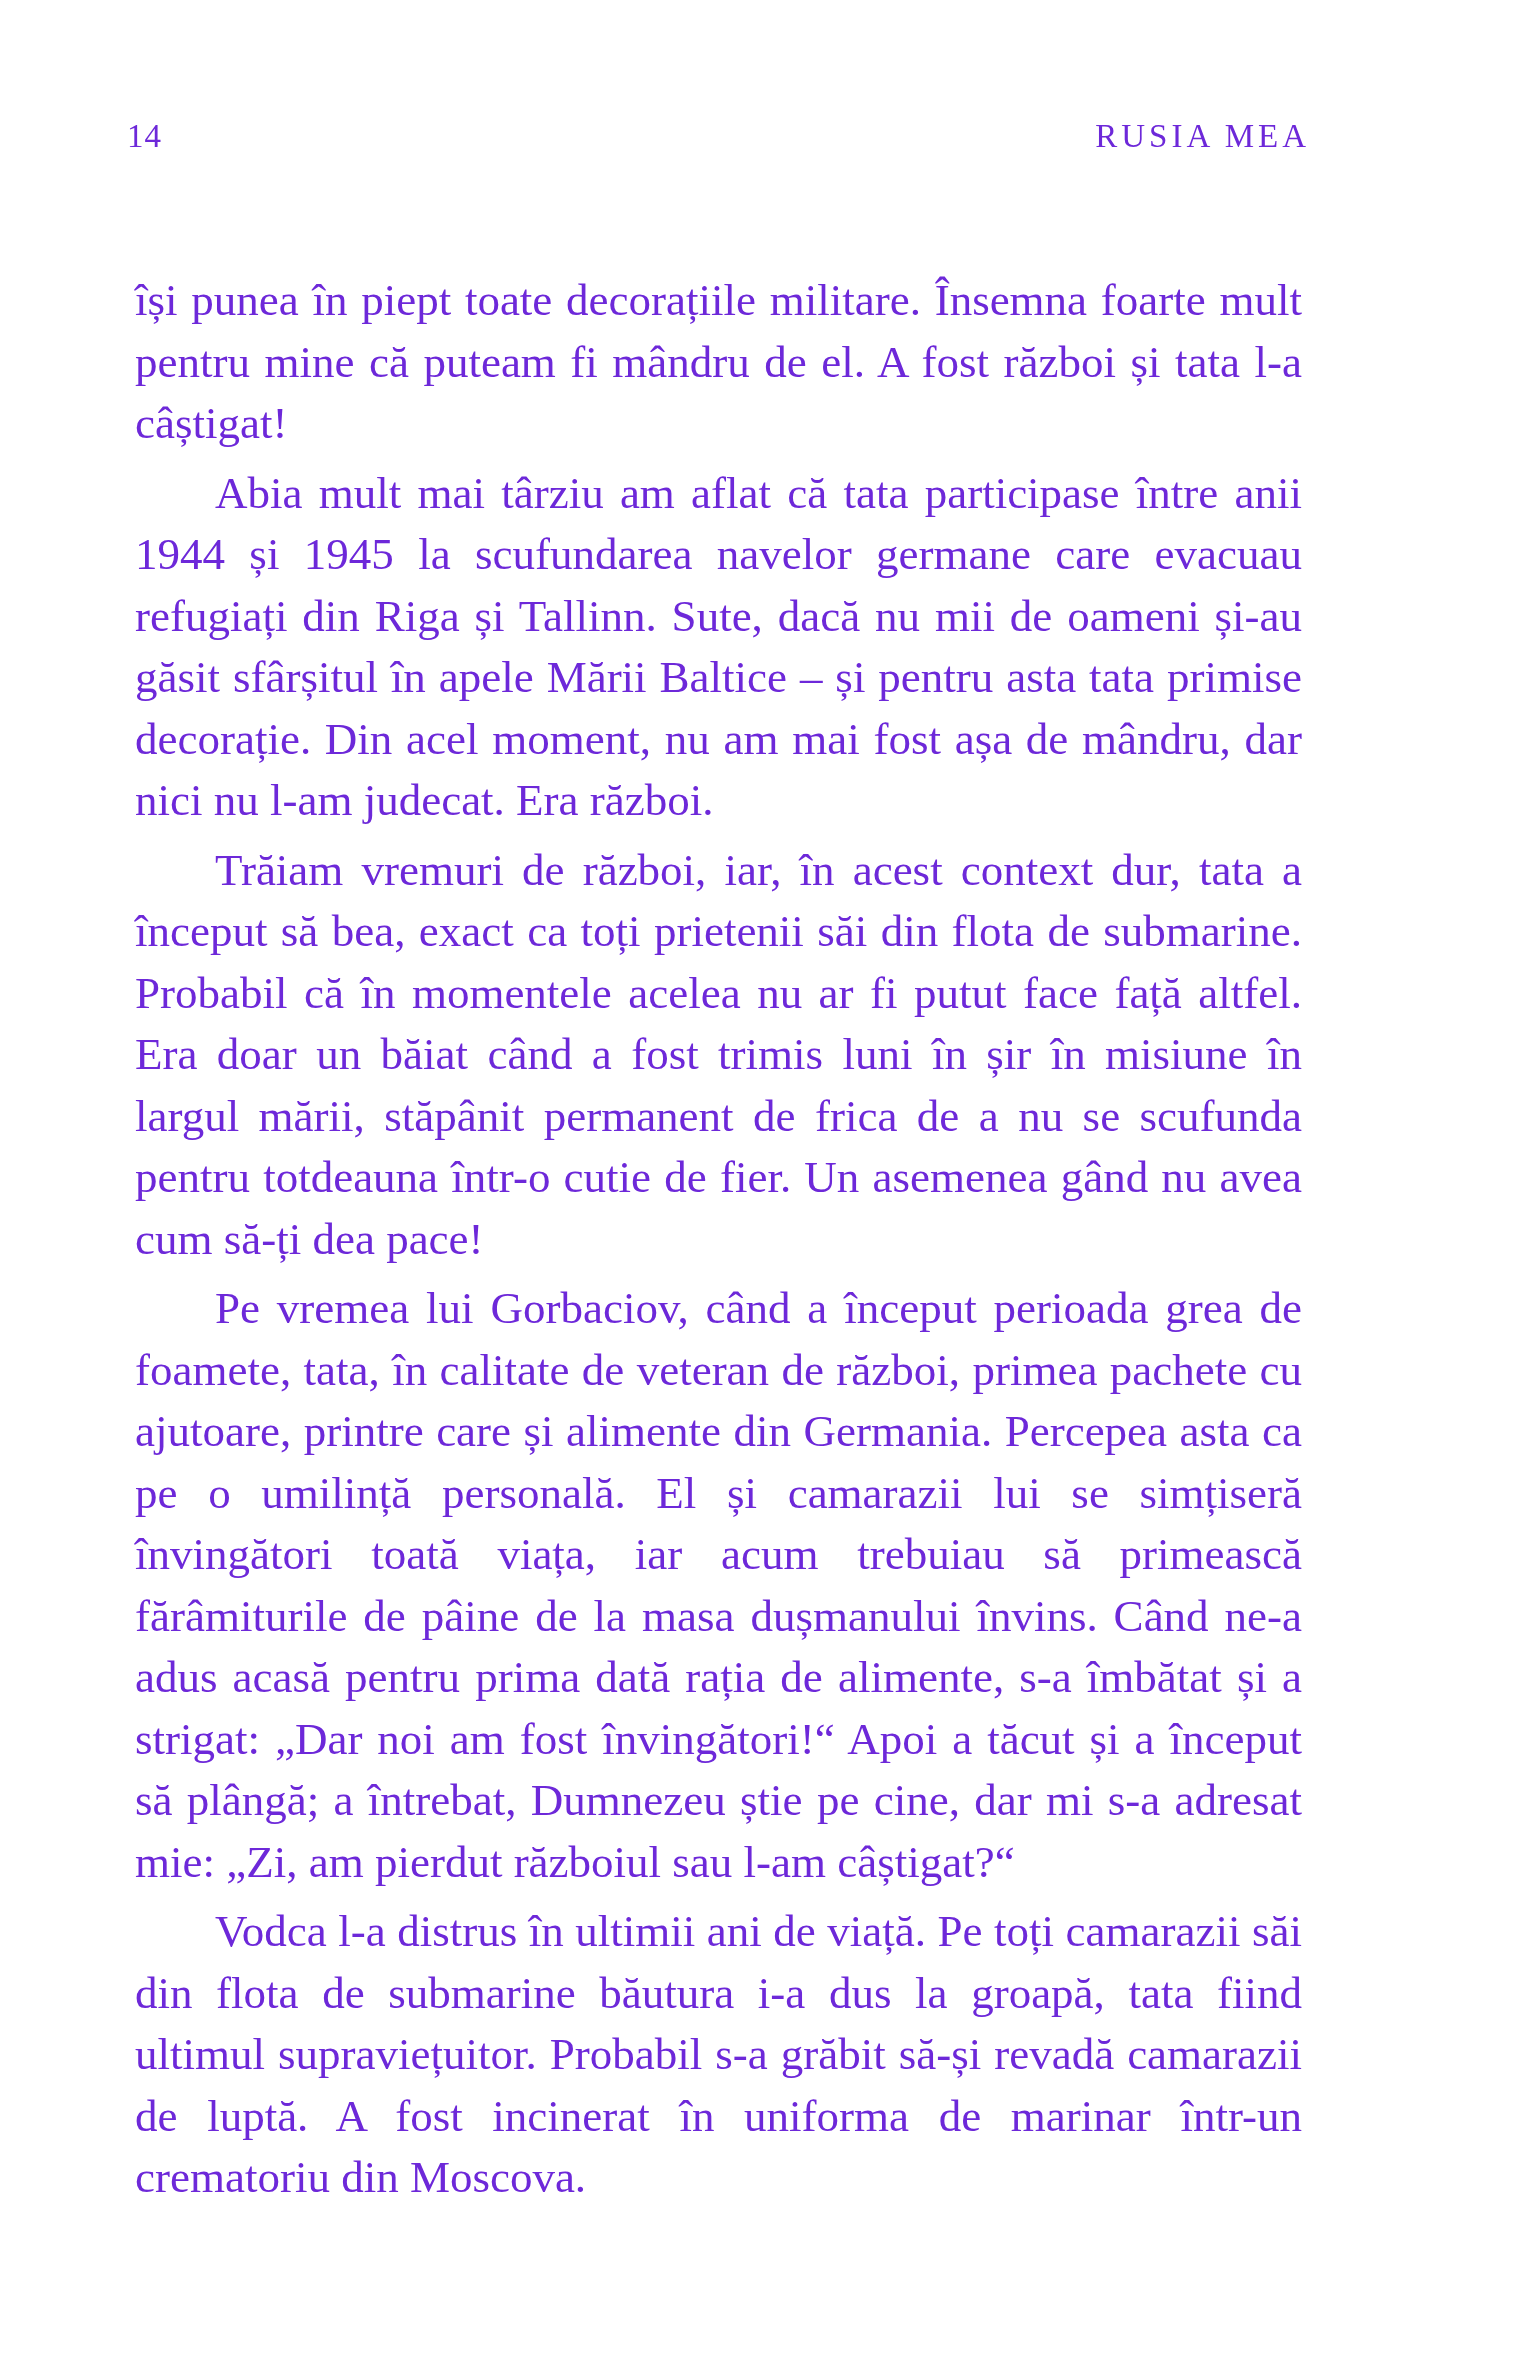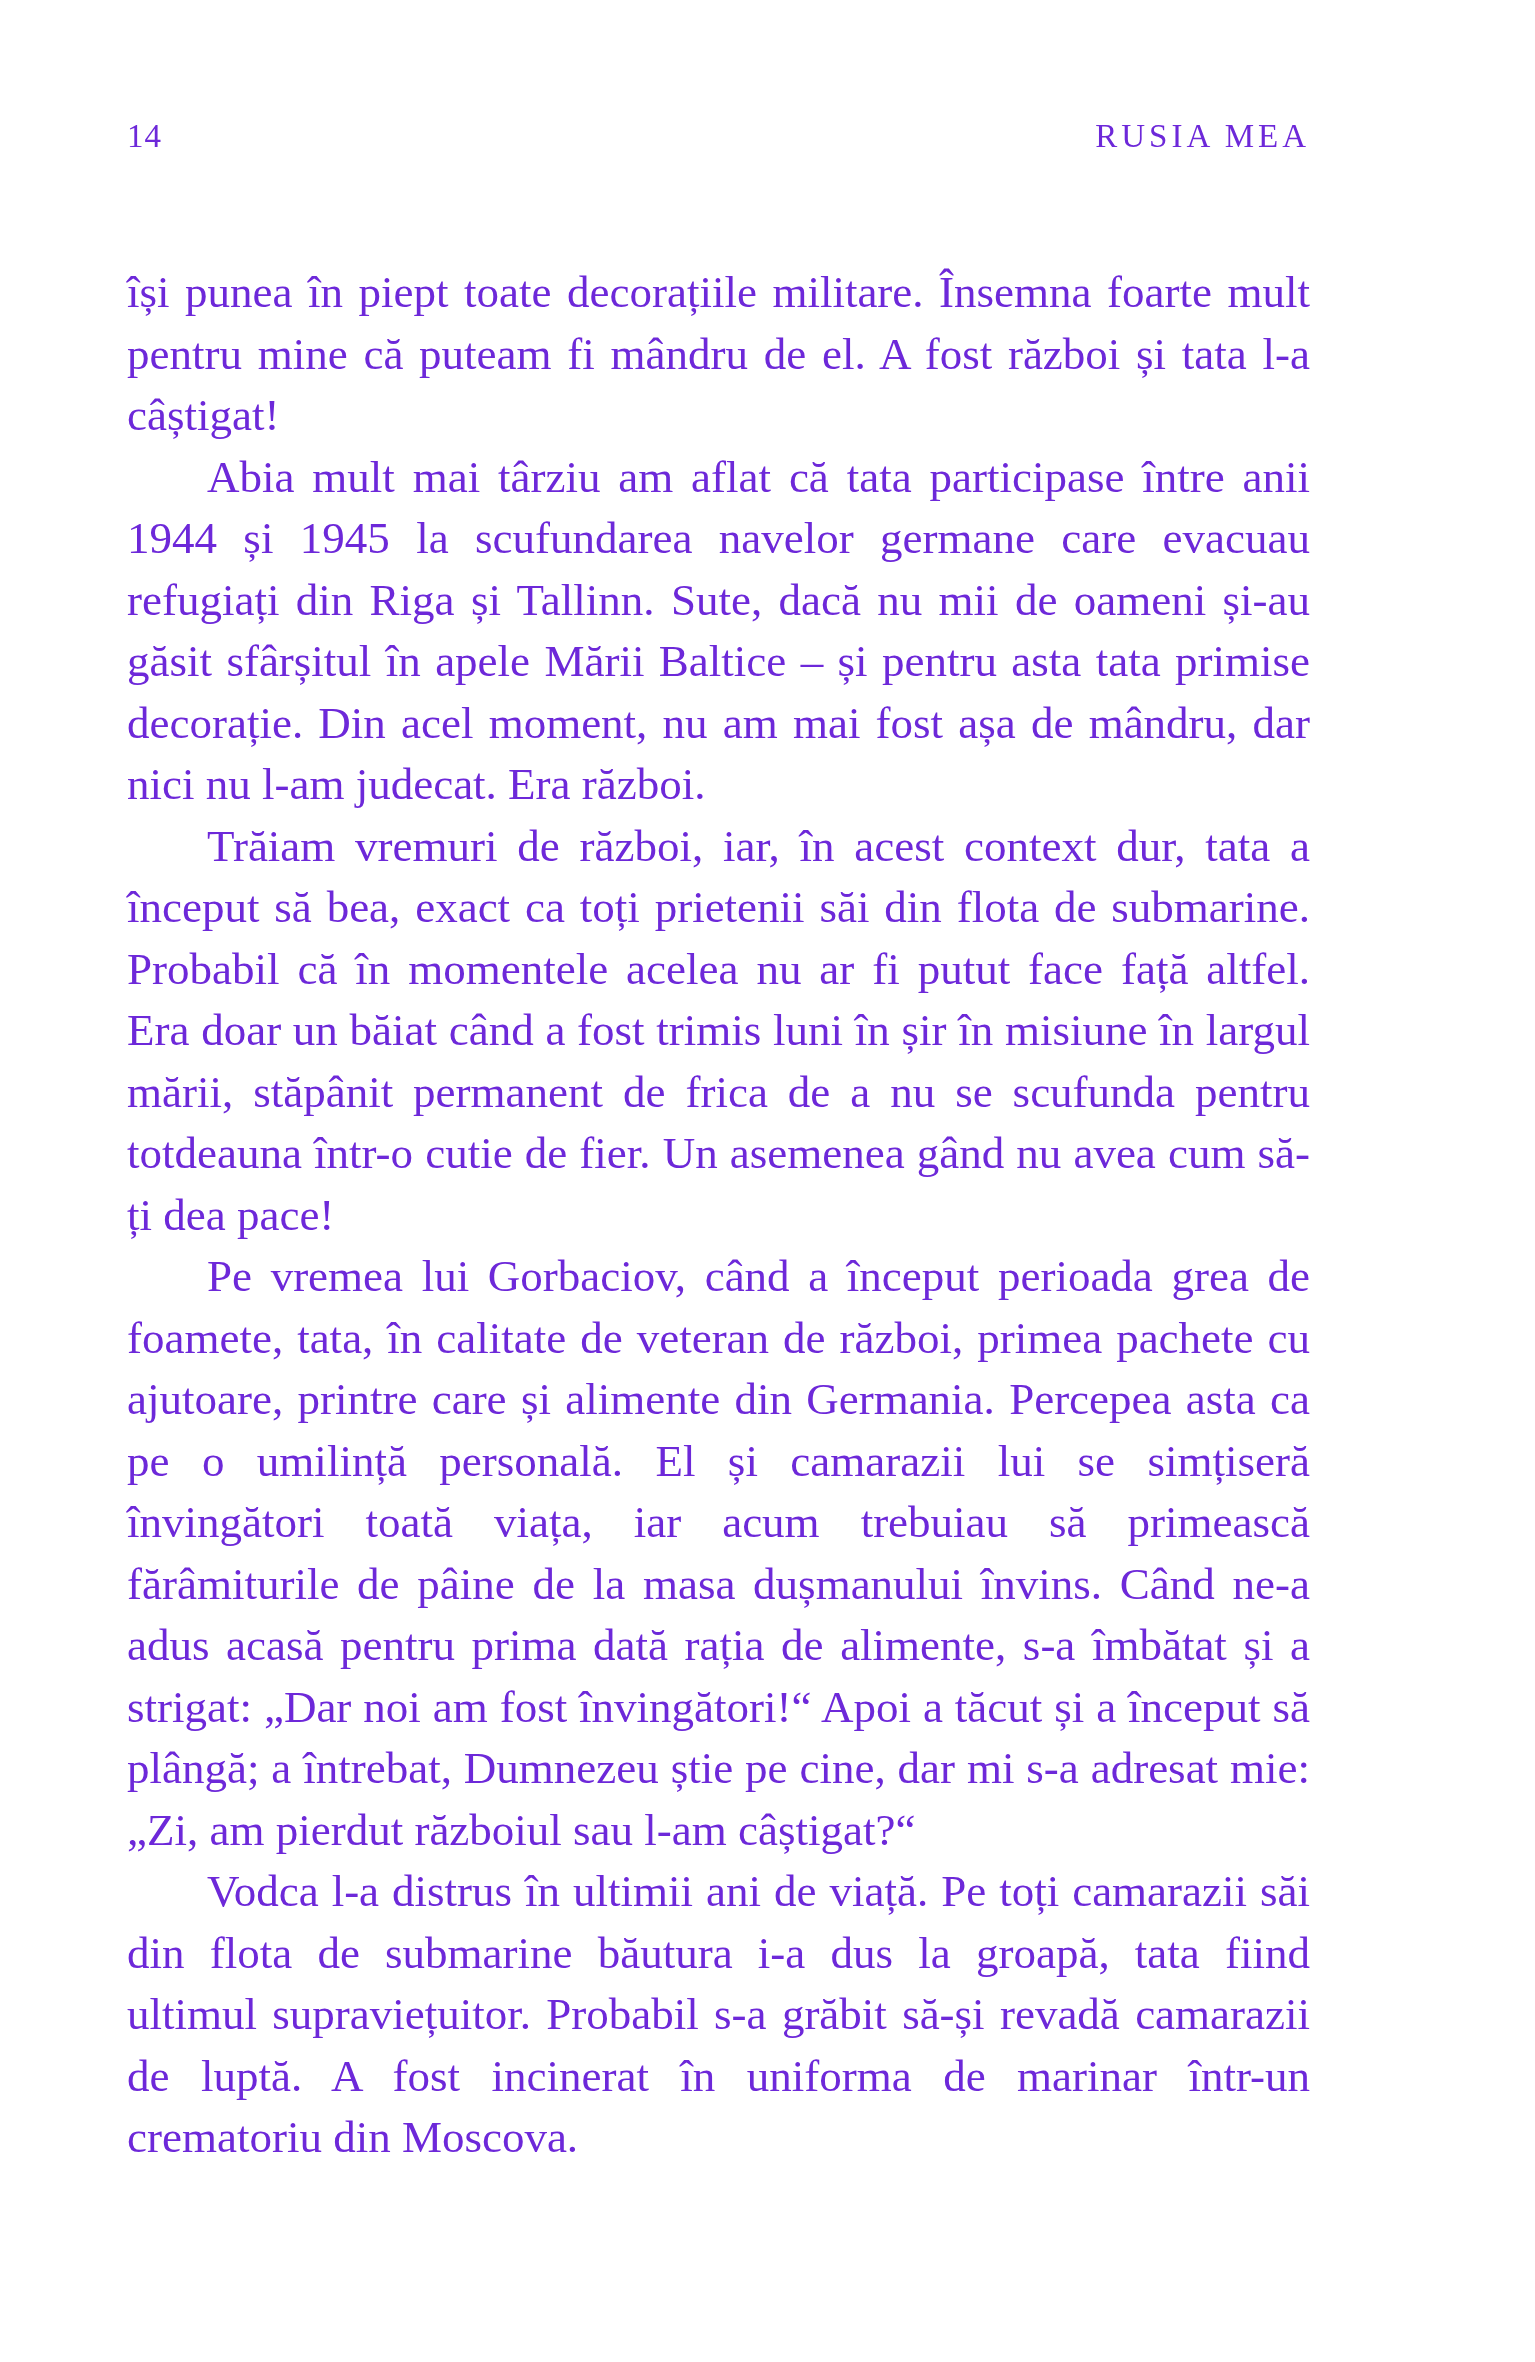--- a/index.html
+++ b/index.html
@@ -37,21 +37,21 @@
     position: absolute;
     top: 262px;
     left: 127px;
     width: 1183px;
     font-size: 45px;
     line-height: 61.5px;
     text-align: justify;
     text-justify: inter-word;
   }
   .body-text p {
-    margin: 0;
+    margin: 8px;
     padding: 0;
   }
   .body-text p.indented {
     text-indent: 80px;
   }
 </style>
 </head>
 <body>
 
 <div class="page">

